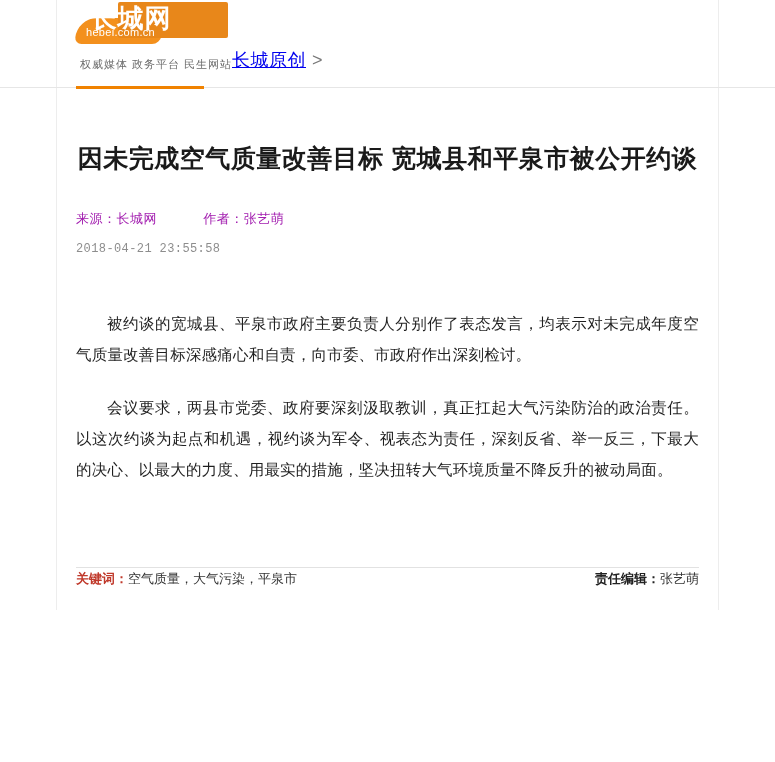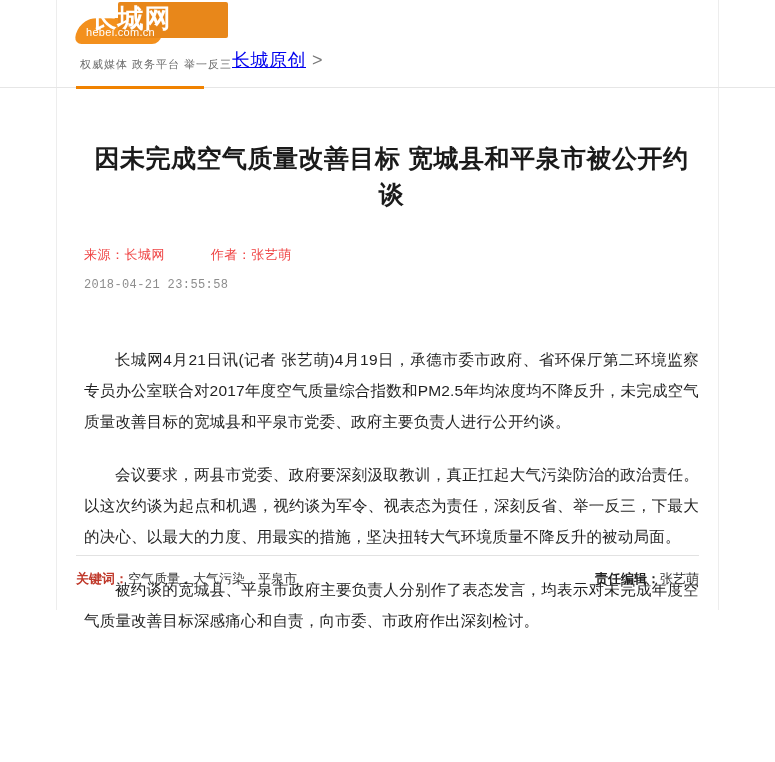--- a/index.html
+++ b/index.html
@@ -107,38 +107,36 @@
   .breadcrumb .sep {
     color: #777;
     margin-left: 6px;
   }
 
   
   .article {
     position: relative;
     padding: 0 76px;
     box-sizing: border-box;
-    margin-left: 8px;
   }
   .title {
     margin: 0;
     padding-top: 52px;
     font-size: 25px;
     line-height: 36px;
     font-weight: bold;
     color: #1a1a1a;
     text-align: center;
     letter-spacing: 0.5px;
   }
   .meta {
     margin-top: 34px;
     font-size: 13px;
-    color: #ef4444;
+    color: #a21caf;
     letter-spacing: 0.5px;
-    font-family: Liberation Serif, serif;
   }
   .meta .author {
     margin-left: 42px;
   }
   .timestamp {
     margin-top: 14px;
     font-size: 12px;
     color: #8d8d8d;
     letter-spacing: 0.4px;
     font-family: Liberation Mono, monospace;
@@ -156,21 +154,21 @@
     letter-spacing: 0.2px;
   }
 
   
   .footer {
     position: absolute;
     left: 76px;
     right: 76px;
     bottom: 22px;
     border-top: 1px solid #e2e2e2;
-    padding-top: 14px;
+    padding-top: 2px;
     display: flex;
     justify-content: space-between;
     align-items: baseline;
     font-size: 13px;
     color: #333;
   }
   .keywords .kw-label {
     color: #c0392b;
     font-weight: bold;
   }
@@ -203,41 +201,40 @@
   <div class="edge-line-left"></div>
   <div class="edge-line-right"></div>
 
   <div class="header">
     <a class="logo-wrap" href="#">
       <span class="logo-swoosh"></span>
       <span class="logo-cal"></span>
       <span class="logo-cal-text">长城网</span>
       <span class="logo-domain">hebei.com.cn</span>
     </a>
-    <div class="logo-slogan">权威媒体  政务平台  举一反三</div>
+    <div class="logo-slogan">权威媒体  政务平台  民生网站</div>
     <div class="orange-underline"></div>
     <div class="breadcrumb">
       <a href="#">长城原创</a><span class="sep">&gt;</span>
     </div>
   </div>
 
   <div class="article">
     <h1 class="title">因未完成空气质量改善目标 宽城县和平泉市被公开约谈</h1>
 
     <div class="meta">
       <span>来源：</span><span>长城网</span>
       <span class="author">作者：</span><span>张艺萌</span>
     </div>
 
     <div class="timestamp">2018-04-21 23:55:58</div>
 
     <div class="body">
-      <p>长城网4月21日讯(记者 张艺萌)4月19日，承德市委市政府、省环保厅第二环境监察专员办公室联合对2017年度空气质量综合指数和PM2.5年均浓度均不降反升，未完成空气质量改善目标的宽城县和平泉市党委、政府主要负责人进行公开约谈。</p>
+      <p>被约谈的宽城县、平泉市政府主要负责人分别作了表态发言，均表示对未完成年度空气质量改善目标深感痛心和自责，向市委、市政府作出深刻检讨。</p>
       <p>会议要求，两县市党委、政府要深刻汲取教训，真正扛起大气污染防治的政治责任。以这次约谈为起点和机遇，视约谈为军令、视表态为责任，深刻反省、举一反三，下最大的决心、以最大的力度、用最实的措施，坚决扭转大气环境质量不降反升的被动局面。</p>
-      <p>被约谈的宽城县、平泉市政府主要负责人分别作了表态发言，均表示对未完成年度空气质量改善目标深感痛心和自责，向市委、市政府作出深刻检讨。</p>
     </div>
   </div>
 
   <div class="footer">
     <div class="keywords">
       <span class="kw-label">关键词：</span><span class="kw-list">空气质量，大气污染，平泉市</span>
     </div>
     <div class="editor">
       <span class="ed-label">责任编辑：</span><span class="ed-name">张艺萌</span>
     </div>

